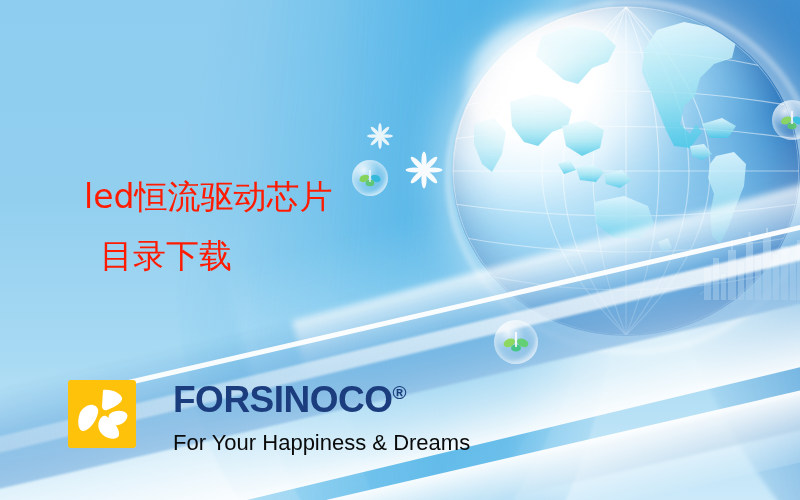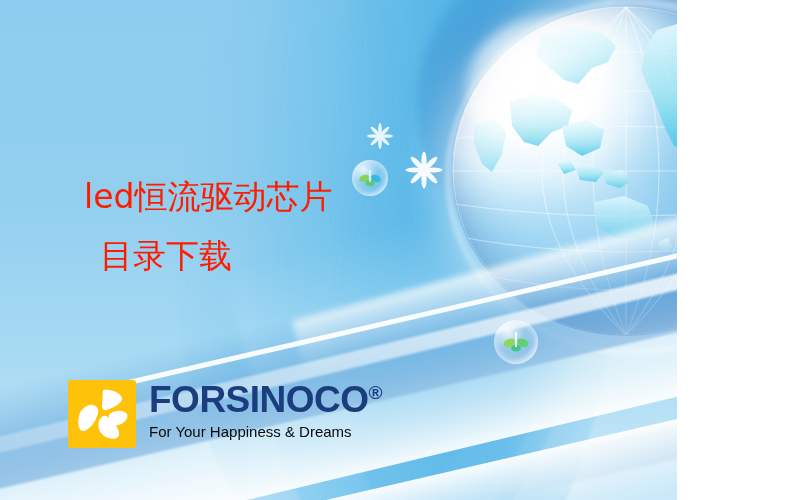--- a/index.html
+++ b/index.html
@@ -1,20 +1,20 @@
 <!DOCTYPE html>
 <html><head>
 <meta charset="utf-8">
 <style>
   html,body{margin:0;padding:0;background:#fff;}
   body{font-family:"Liberation Sans",sans-serif;}
 
   .banner{
     position:relative;
-    width:677px;height:500px;
+    width:800px;height:500px;
     overflow:hidden;
     background:linear-gradient(180deg,#8ecdef 0%, #92cfef 40%, #a8daf3 72%, #bfe4f7 88%, #cbe9f9 100%);
   }
 
   
   .sw{position:absolute;pointer-events:none;}
 
   .sw-v1{
     left:180px;top:-190px;width:420px;height:760px;
     border-radius:50% / 50%;
@@ -125,34 +125,34 @@
     position:absolute;left:84px;top:166px;
     color:#ff1b00;
     font-size:33px;line-height:62px;
     font-family:"DejaVu Sans","Liberation Sans",sans-serif;
     white-space:nowrap;
     letter-spacing:0px;
   }
   .headline .l2{display:block;margin-left:16px;font-family:Liberation Mono, monospace;}
 
   
-  .logo{position:absolute;left:68px;top:380px;display:flex;align-items:flex-start;}
+  .logo{position:absolute;left:68px;top:380px;display:flex;align-items:flex-start;gap:24px;}
   .logo-mark{
     width:68px;height:68px;background:#ffc20a;border-radius:3px;
     position:relative;flex:0 0 auto;
   }
   .logo-text{margin-left:13px;}
   .logo-name{
     color:#1b3d7e;font-weight:bold;font-size:37px;line-height:40px;
     letter-spacing:-0.5px;font-family:"Liberation Sans",sans-serif;
     white-space:nowrap;
   }
   .logo-name .reg{font-size:19px;vertical-align:super;line-height:0;}
   .logo-tag{
-    color:#0a0a0a;font-size:15px;line-height:22px;margin-top:1px;
+    color:#0a0a0a;font-size:22px;line-height:22px;margin-top:12px;
     font-family:"Liberation Sans",sans-serif;white-space:nowrap;
   }
 </style>
 </head>
 <body>
 
 <div class="banner">
 
   <div class="sw sw-v1"></div>
   <div class="sw sw-v2"></div>

